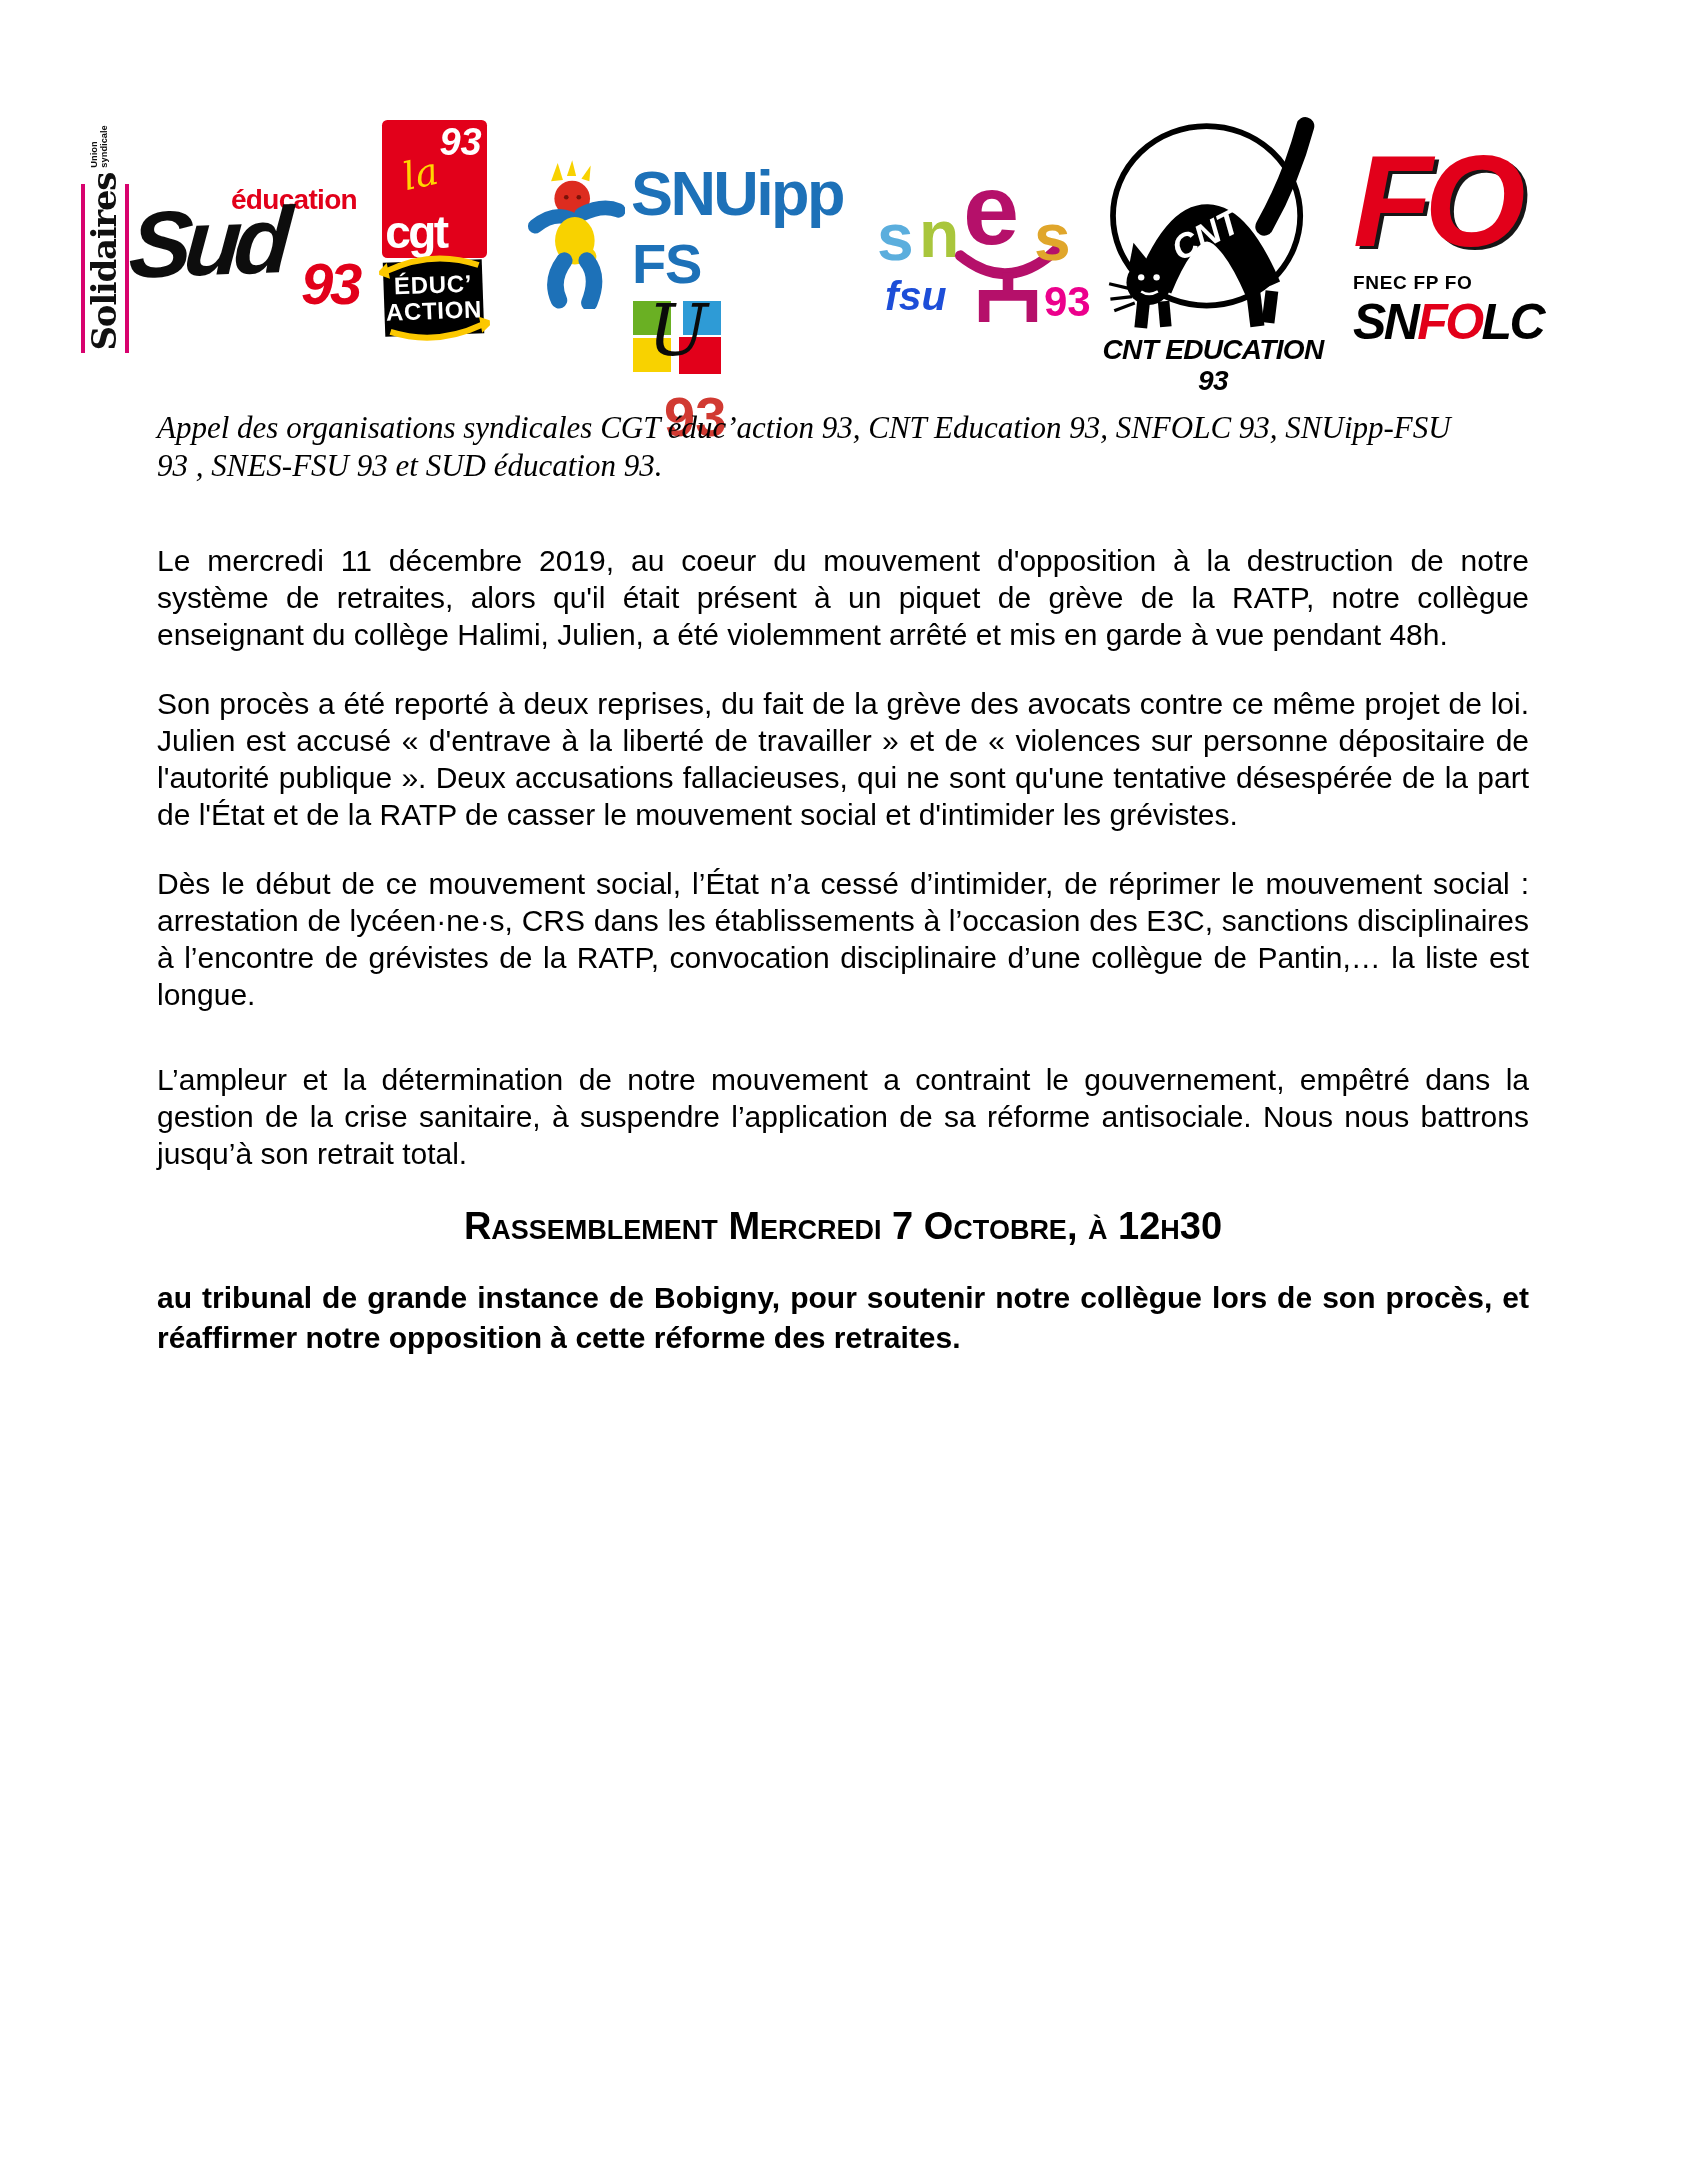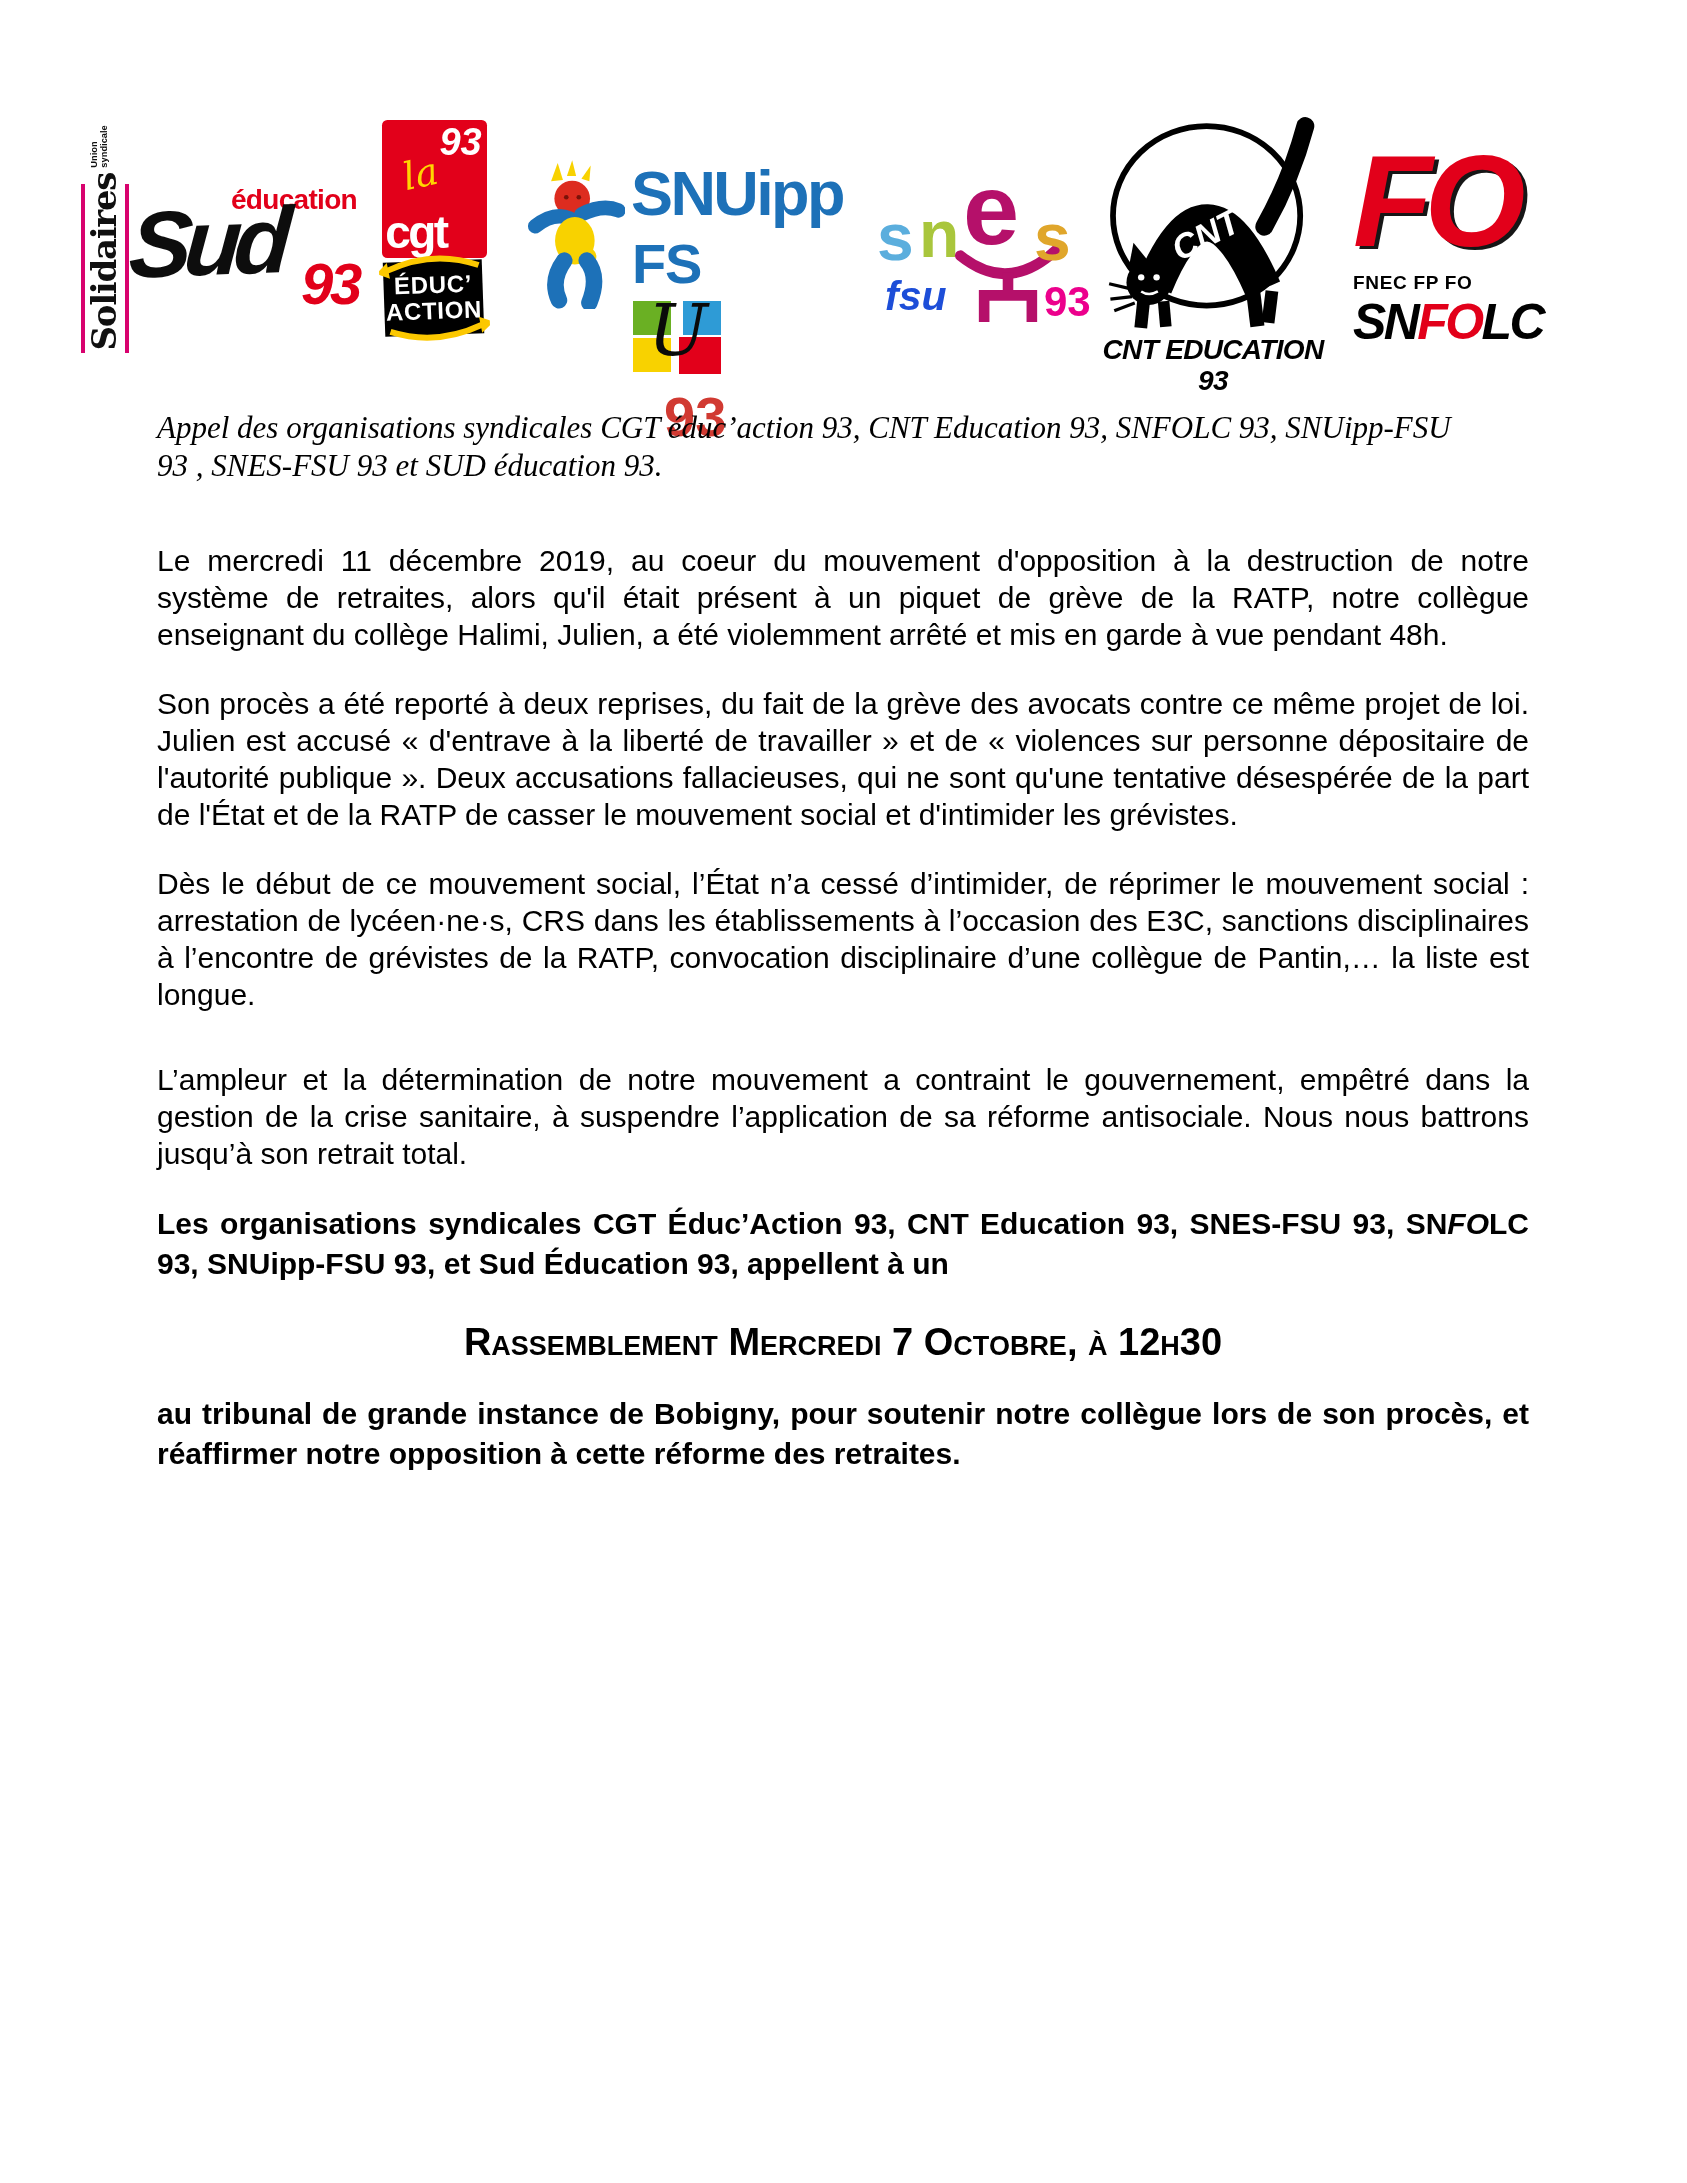--- a/index.html
+++ b/index.html
@@ -190,19 +190,18 @@
     <div class="fo-fnec">FNEC FP FO</div>
     <div class="fo-snfolc"><span>SN</span><span class="fo-red">FO</span><span>LC</span></div>
   </div>
 
   <div class="txt">
     <p class="intro">Appel des organisations syndicales CGT éduc’action 93, CNT Education 93, SNFOLC 93, SNUipp-FSU 93 , SNES-FSU 93  et SUD éducation 93.</p>
     <p class="para">Le mercredi 11 décembre 2019, au coeur du mouvement d'opposition à la destruction de notre système de retraites, alors qu'il était présent à un piquet de grève de la RATP, notre collègue enseignant du collège Halimi, Julien, a été violemment arrêté et mis en garde à vue pendant 48h.</p>
     <p class="para">Son procès a été reporté à deux reprises, du fait de la grève des avocats contre ce même projet de loi. Julien est accusé « d'entrave à la liberté de travailler » et de « violences sur personne dépositaire de l'autorité publique ». Deux accusations fallacieuses, qui ne sont qu'une tentative désespérée de la part de l'État et de la RATP de casser le mouvement social et d'intimider les grévistes.</p>
     <p class="para mb72">Dès le début de ce mouvement social, l’État n’a cessé d’intimider, de réprimer le mouvement social : arrestation de lycéen·ne·s, CRS dans les établissements à l’occasion des E3C, sanctions disciplinaires à l’encontre de grévistes de la RATP,  convocation disciplinaire d’une collègue de Pantin,… la liste est longue.</p>
     <p class="para mb64">L’ampleur et la détermination de notre mouvement a contraint le gouvernement, empêtré dans la gestion de la crise sanitaire, à suspendre l’application de sa réforme antisociale. Nous nous battrons jusqu’à son retrait total.</p>
-    <p class="para bold call"><span>Les organisations syndicales CGT Éduc’Action 93, CNT Education 93, SNES-FSU 93, SN</span><span class="fo-italic">FO</span><span>LC 93, SNUipp-FSU 93, et Sud Éducation 93, appellent à un</span></p>
     <p class="rally">Rassemblement Mercredi 7 Octobre, à 12h30</p>
     <p class="para bold">au tribunal de grande instance de Bobigny, pour soutenir notre collègue lors de son procès, et réaffirmer notre opposition à cette réforme des retraites.</p>
   </div>
 
 </div>
 
 
 </body></html>

